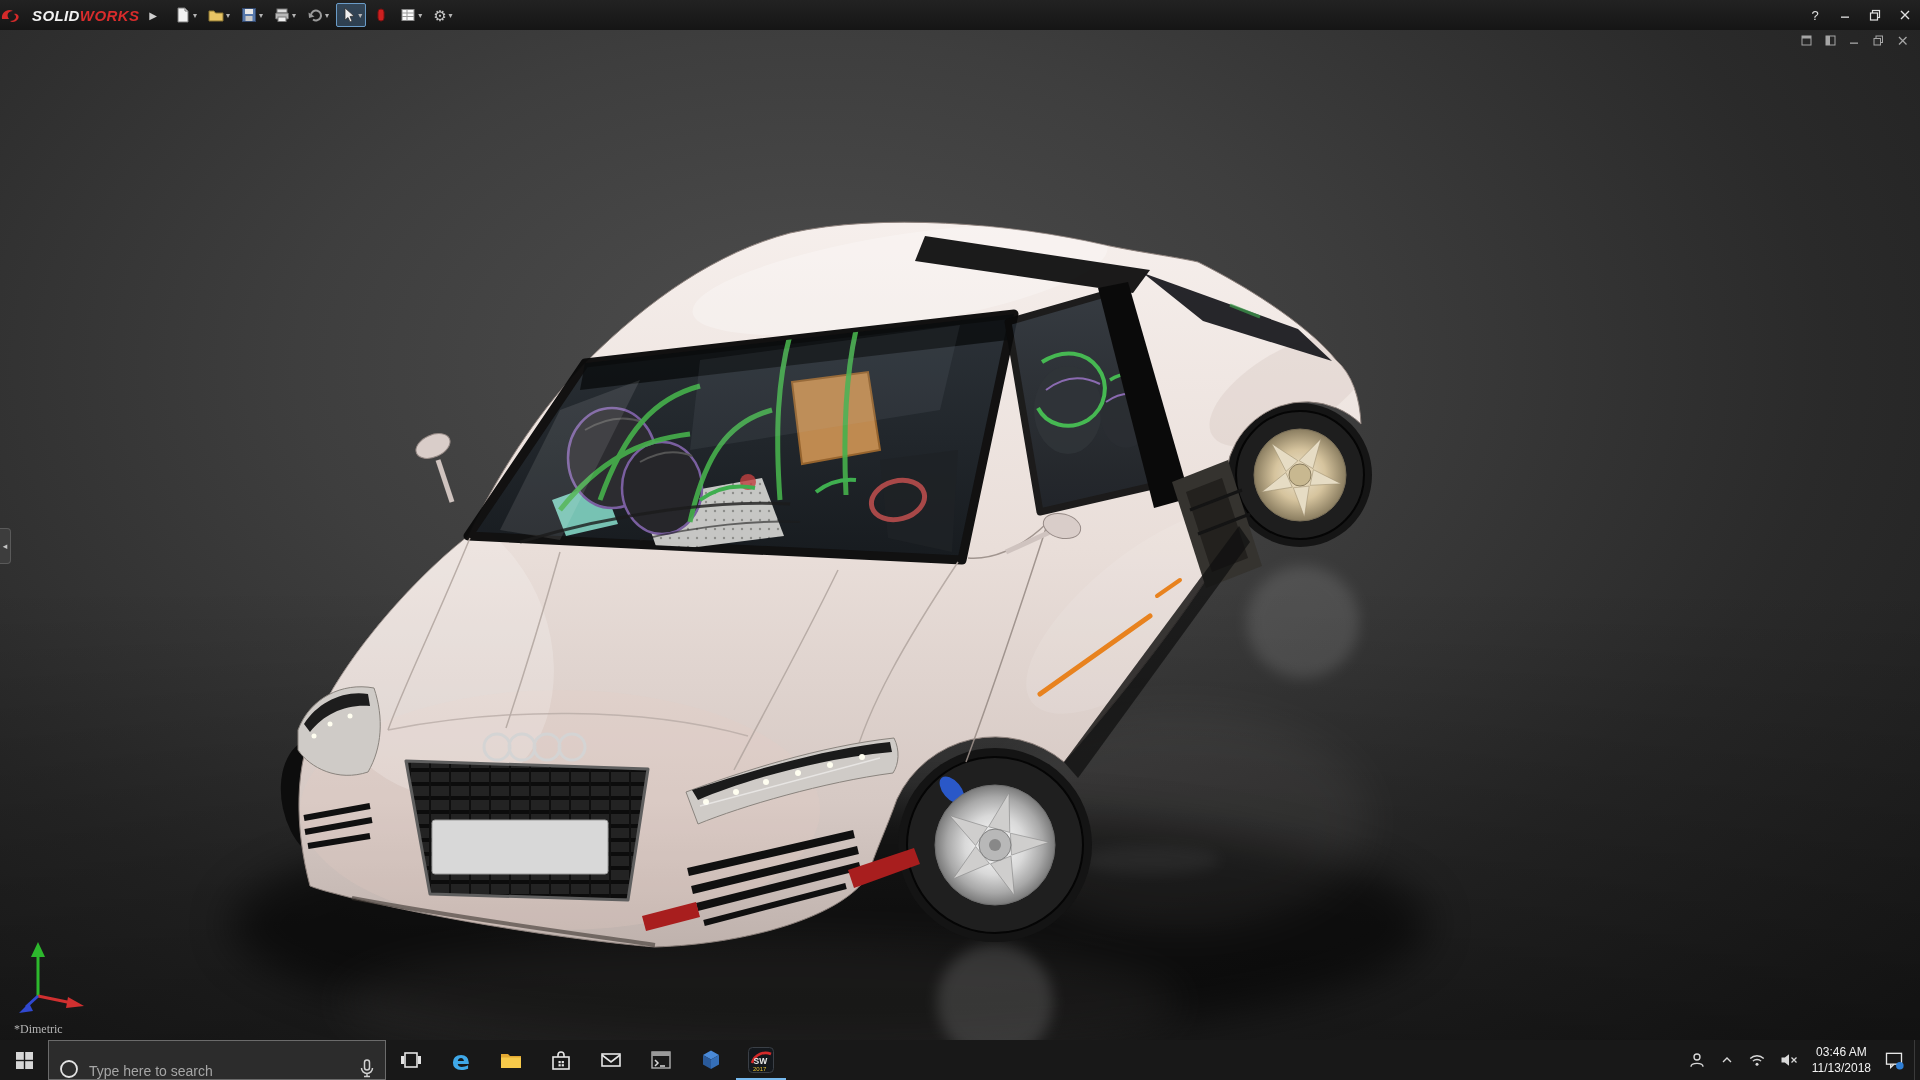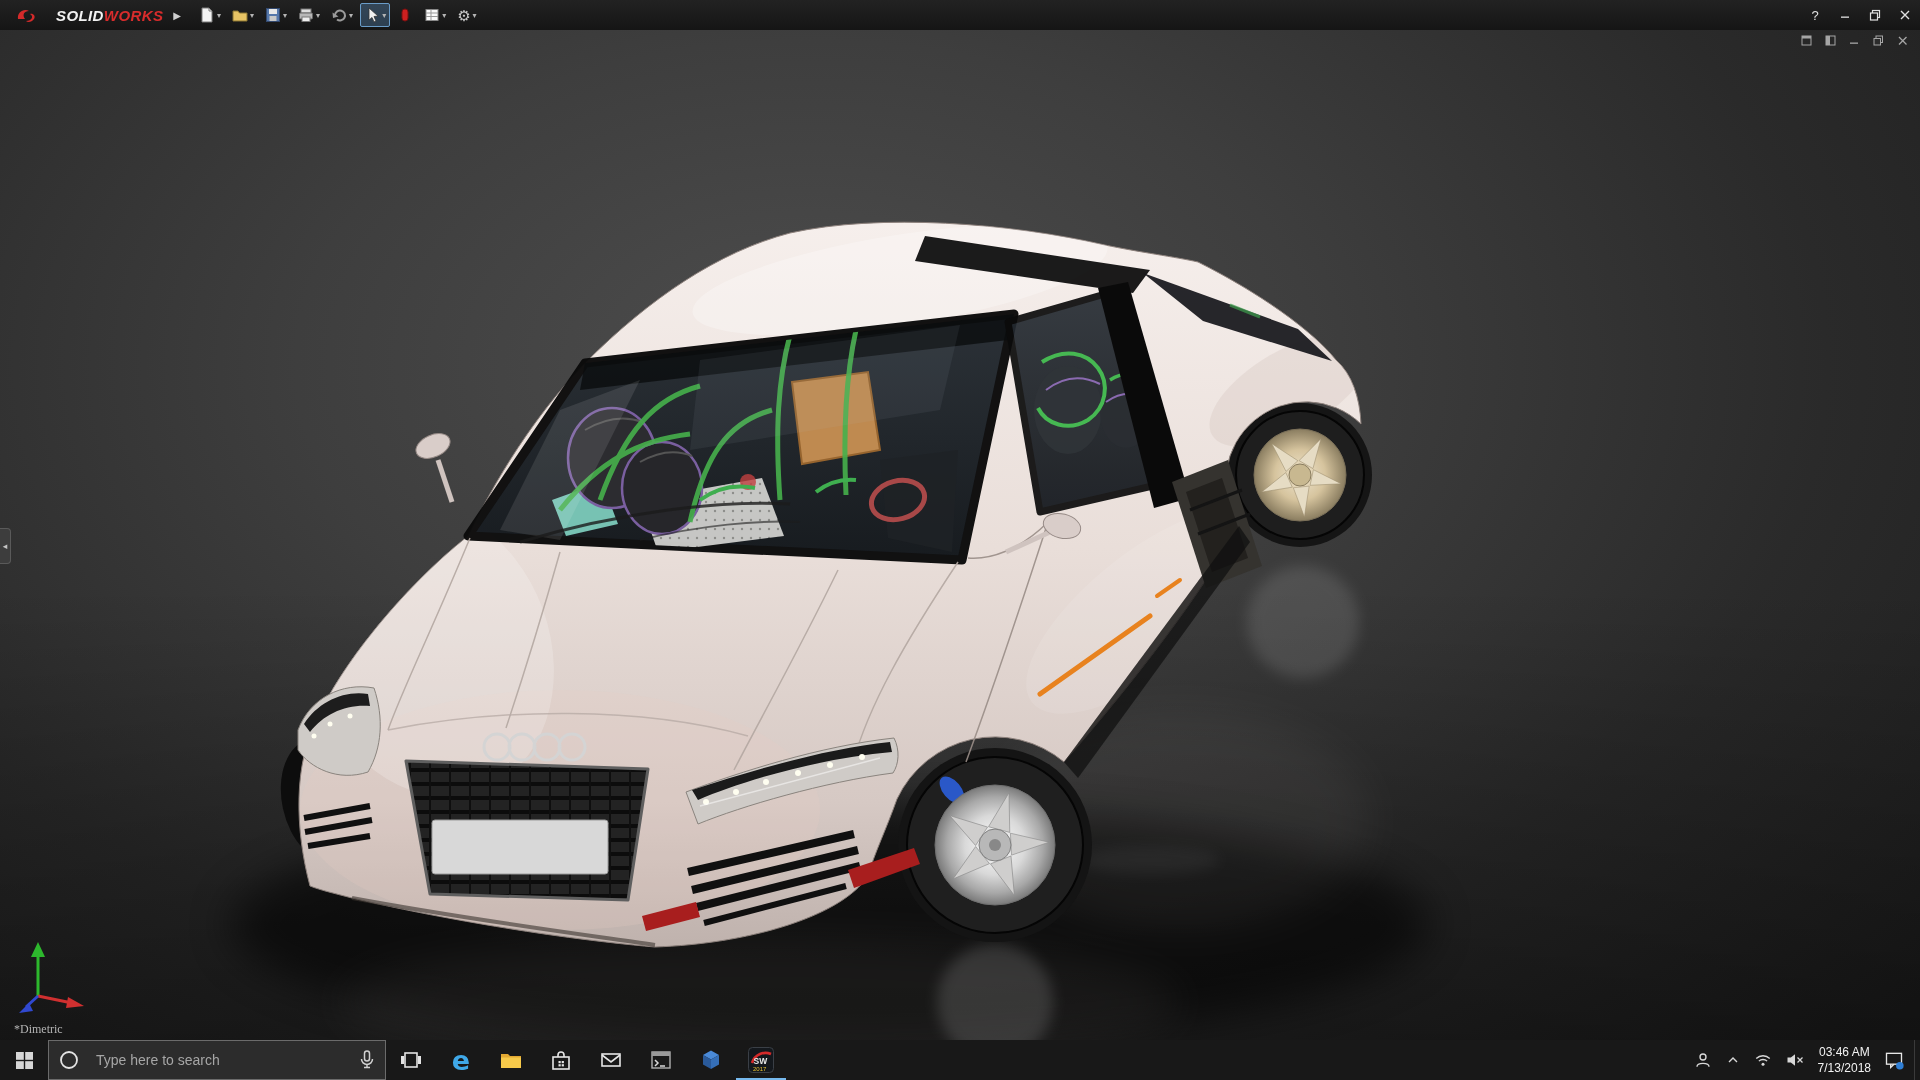--- a/index.html
+++ b/index.html
@@ -3,21 +3,21 @@
 <meta charset="utf-8">
 <style>
   *{margin:0;padding:0;box-sizing:border-box}
   html,body{width:1920px;height:1080px;overflow:hidden;background:#000;
     font-family:"Liberation Sans",sans-serif}
 
   
   .titlebar{position:absolute;top:0;left:0;width:1920px;height:30px;
     background:linear-gradient(#222,#151515);display:flex;align-items:center;
     color:#e6e6e6;z-index:30}
-  .brand{display:flex;align-items:center;gap:20px;padding:0 6px 0 16px}
+  .brand{display:flex;align-items:center;gap:12px;padding:0 6px 0 0}
   .brand-text{font-size:15px;font-weight:bold;font-style:italic;letter-spacing:.4px}
   .brand-solid{color:#f2f2f2}
   .brand-works{color:#d82c2c}
   .flyout-arrow{color:#cfcfcf;font-size:10px;margin:0 14px 0 4px}
   .toolbar{display:flex;align-items:center;gap:3px}
   .tb-btn{display:flex;align-items:center;height:24px;padding:0 3px;border-radius:2px;border:1px solid transparent}
   .tb-btn.active{background:rgba(90,140,190,.35);border:1px solid #6a9cc8}
   .tb-btn .dd{font-size:8px;color:#b4b4b4;margin-left:2px}
   .tb-btn svg{display:block}
   .gear-glyph{font-size:15px;color:#c8c8c8;line-height:1}
@@ -42,21 +42,21 @@
     border:1px solid #5a5a5a;border-left:none;border-radius:0 4px 4px 0;color:#c4c4c4;
     font-size:9px;display:flex;align-items:center;justify-content:center}
 
   
   .taskbar{position:absolute;bottom:0;left:0;width:1920px;height:40px;background:#181818;
     display:flex;align-items:stretch;z-index:40}
   .tb-slot{width:48px;display:flex;align-items:center;justify-content:center}
   .app-slot{width:50px;display:flex;align-items:center;justify-content:center}
   .app-slot.running{box-shadow:inset 0 -2px 0 #76b9ed}
   .search-box{width:338px;background:#2c2c2c;border:1px solid #6b6b6b;display:flex;
-    align-items:center;gap:17px;padding:0 10px}
+    align-items:flex-end;gap:10px;padding:0 10px}
   .search-input{flex:1;background:transparent;border:none;outline:none;color:#c8c8c8;
     font-size:14px;font-family:inherit;min-width:0}
   .search-input::placeholder{color:#a6a6a6}
   .edge-e{font-size:27px;font-weight:bold;color:#3fa8e8;line-height:1;font-family:"DejaVu Sans",sans-serif}
   .tray{margin-left:auto;display:flex;align-items:center;gap:13px;padding-right:10px}
   .tray-btn{display:flex;align-items:center;justify-content:center}
   .clock{text-align:center;font-size:12px;color:#f2f2f2;line-height:1.35}
   .show-desktop{width:6px;border-left:1px solid #3a3a3a}
 </style>
 </head>
@@ -517,21 +517,21 @@
       </svg>
     </span>
     <span class="tray-btn">
       <svg width="20" height="18" viewBox="0 0 24 18">
         <path d="M3 6 h4 l5 -4 v14 l-5 -4 h-4 z" fill="#d8d8d8"></path>
         <path d="M15 6 l6 6 M21 6 l-6 6" stroke="#d8d8d8" stroke-width="1.5"></path>
       </svg>
     </span>
     <div class="clock">
       <div>03:46 AM</div>
-      <div>7/13/2018</div>
+      <div>11/13/2018</div>
     </div>
     <span class="tray-btn">
       <svg width="20" height="20" viewBox="0 0 24 24">
         <rect x="3" y="4" width="18" height="13" fill="none" stroke="#e6e6e6" stroke-width="1.6"></rect>
         <path d="M8 17 v4 l4 -4" fill="none" stroke="#e6e6e6" stroke-width="1.6"></path>
         <circle cx="19" cy="19" r="4.5" fill="#2f7fd6"></circle>
       </svg>
     </span>
   </div>
   <div class="show-desktop"></div>

